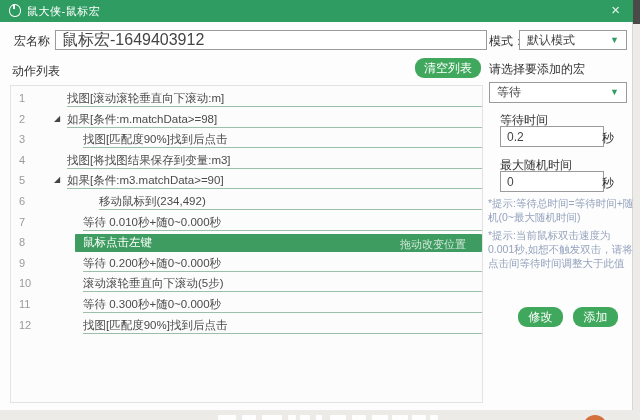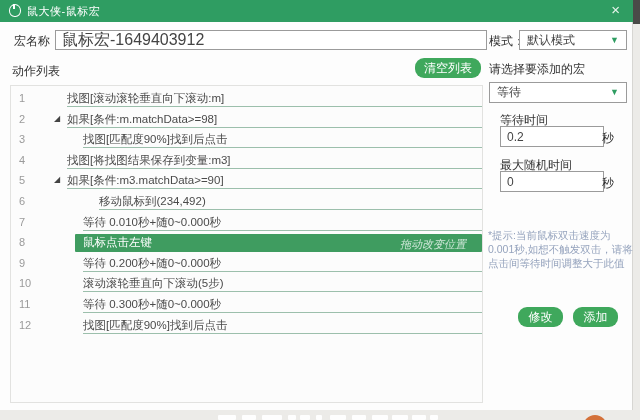--- a/index.html
+++ b/index.html
@@ -34,21 +34,21 @@
   .clear-btn{left:415px;top:58px;width:66px;height:20px;}
   .list-box{position:absolute;left:10px;top:85px;width:473px;height:318px;background:#fcfcfc;
             border:1px solid #e2e2e0;box-sizing:border-box;overflow:hidden;}
   .item{position:absolute;left:0;width:100%;height:20px;}
   .item .num{position:absolute;left:8px;top:3px;font-size:11px;color:#9a9a9a;}
   .item .expander{position:absolute;left:43px;top:4px;font-size:8px;color:#444;}
   .item .txt{position:absolute;top:2px;height:16px;font-size:11.5px;color:#4a4a4a;
              border-bottom:1px solid #9cbfac;box-sizing:border-box;white-space:nowrap;overflow:hidden;}
   .item.sel .bar{position:absolute;top:1px;height:18px;background:#3f9c60;border-radius:1px;}
   .item.sel .txt{color:#fff;border-bottom:none;z-index:2;}
-  .item.sel .hint{position:absolute;right:16px;top:4px;font-size:11px;color:#cfe7d8;z-index:2;font-style:italic;}
+  .item.sel .hint{position:absolute;right:16px;top:4px;font-size:11px;color:#cfe7d8;z-index:2;}
   
   .panel-lbl{position:absolute;font-size:12px;color:#333;}
   .mini-input{position:absolute;width:90px;height:19px;border:1px solid #9b9b9b;font-size:12px;
               color:#444;padding:0 6px;background:#fff;}
   .unit{position:absolute;font-size:12px;color:#333;}
   .tip{position:absolute;left:488px;width:146px;font-size:10.5px;line-height:14px;color:#95a3bd;}
   .modify-btn{left:518px;top:307px;width:45px;height:20px;}
   .add-btn{left:573px;top:307px;width:45px;height:20px;}
   
   .bottom-strip{position:absolute;left:0;top:410px;width:640px;height:10px;background:#ecebe8;}
@@ -141,20 +141,21 @@
     </div>
 
     <span class="panel-lbl" style="left:500px;top:112px;">等待时间</span>
     <input class="mini-input" style="left: 500px; top: 126px;" value="0.2">
     <span class="unit" style="left:602px;top:130px;">秒</span>
 
     <span class="panel-lbl" style="left:500px;top:157px;">最大随机时间</span>
     <input class="mini-input" style="left: 500px; top: 171px;" value="0">
     <span class="unit" style="left:602px;top:175px;">秒</span>
 
+    <div class="tip" style="top:196px;">*提示:等待总时间=等待时间+随机(0~最大随机时间)</div>
     <div class="tip" style="top:228px;">*提示:当前鼠标双击速度为0.001秒,如想不触发双击，请将点击间等待时间调整大于此值</div>
 
     <button class="btn modify-btn">修改</button>
     <button class="btn add-btn">添加</button>
   </div>
 
   <div class="corner-dark"></div>
 
   <div class="bottom-strip">
     <span class="orange-arc"></span>

